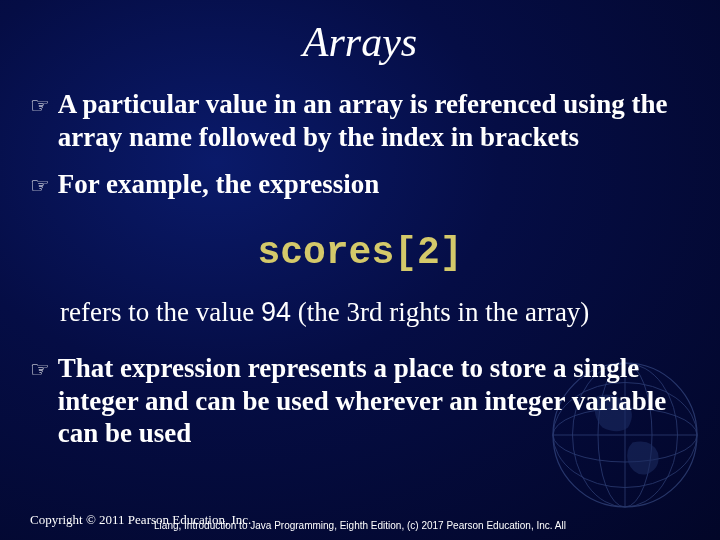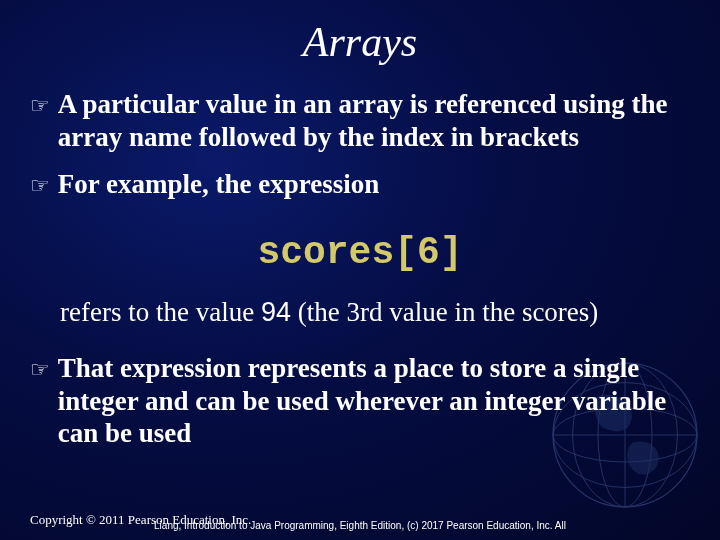--- a/index.html
+++ b/index.html
@@ -111,25 +111,25 @@
     <span class="icon">☞</span>
     <span class="text">A particular value in an array is referenced using the array name followed by the index in brackets</span>
   </div>
 
   <div class="bullet">
     <span class="icon">☞</span>
     <span class="text">For example, the expression</span>
   </div>
 
   <div class="code-center">
-    <span class="code-large">scores[6]</span>
+    <span class="code-large">scores[2]</span>
   </div>
 
   <div class="refer-line">
-    <span>refers to the value </span><span class="mono">94</span><span> (the 3rd value in the scores)</span>
+    <span>refers to the value </span><span class="mono">94</span><span> (the 3rd rights in the array)</span>
   </div>
 
   <div class="bullet" style="margin-top:22px">
     <span class="icon">☞</span>
     <span class="text">That expression represents a place to store a single integer and can be used wherever an integer variable can be used</span>
   </div>
 
 </div>
 
 <div class="footer">

